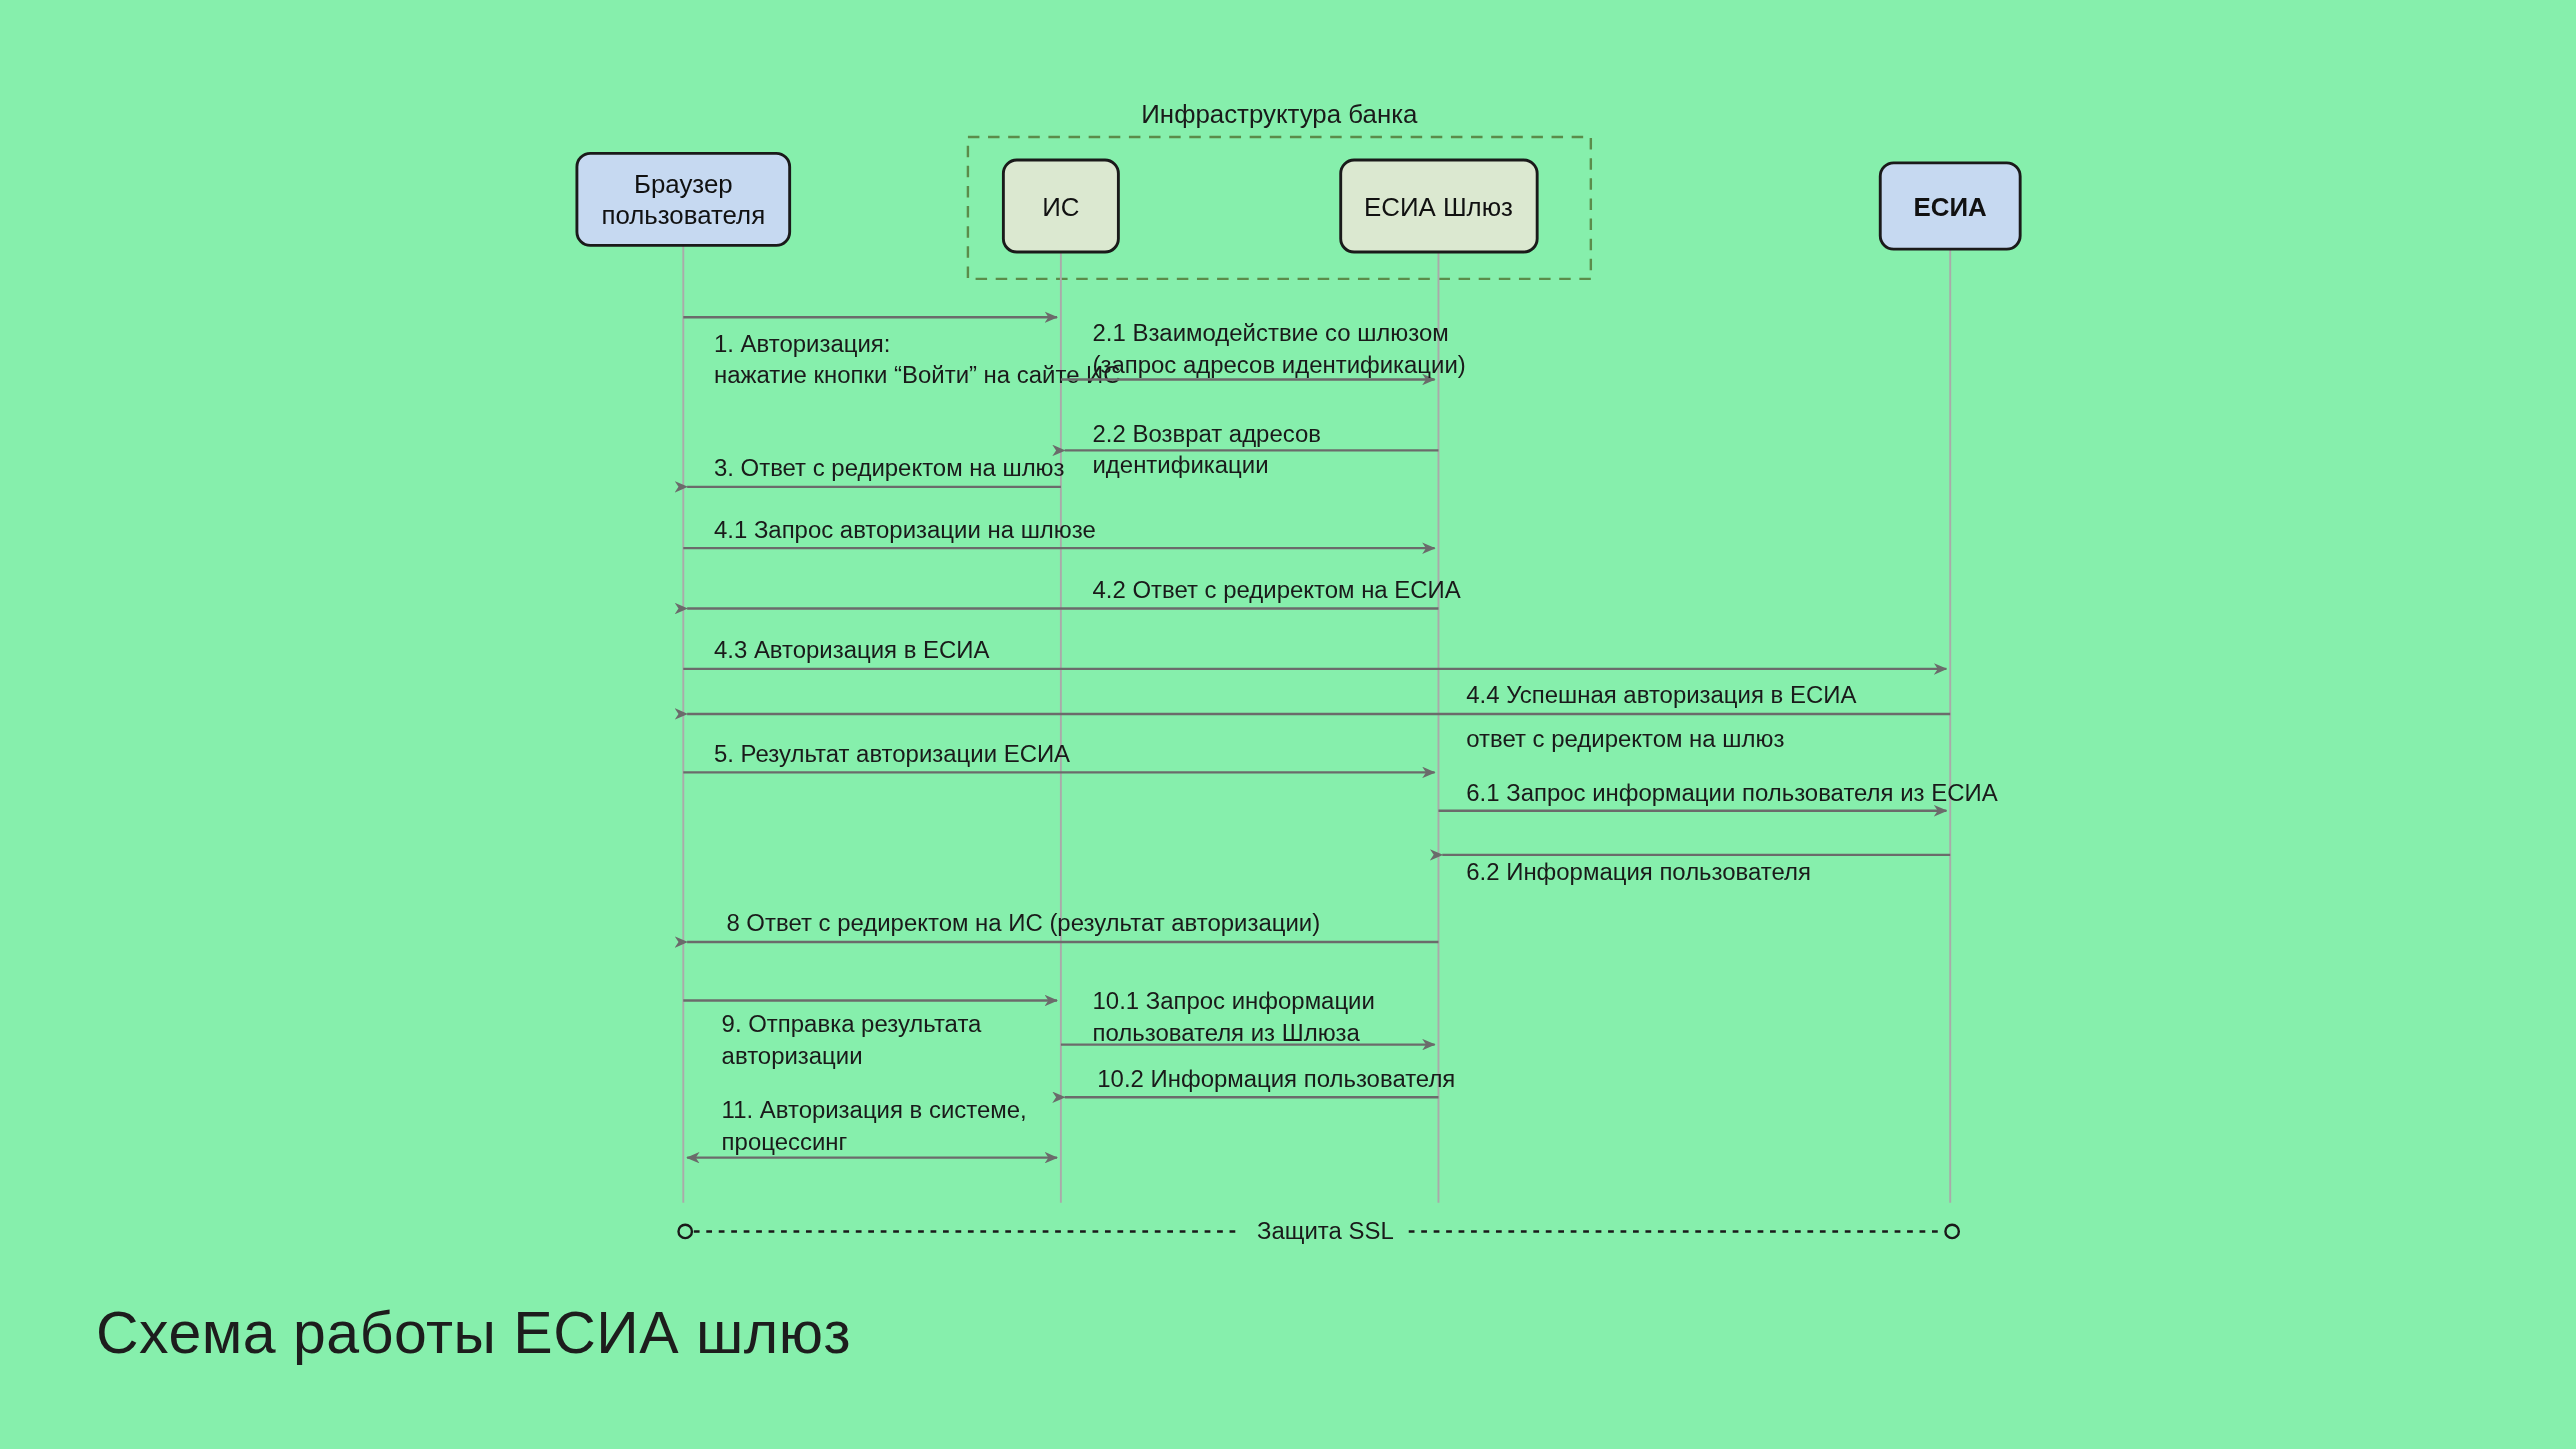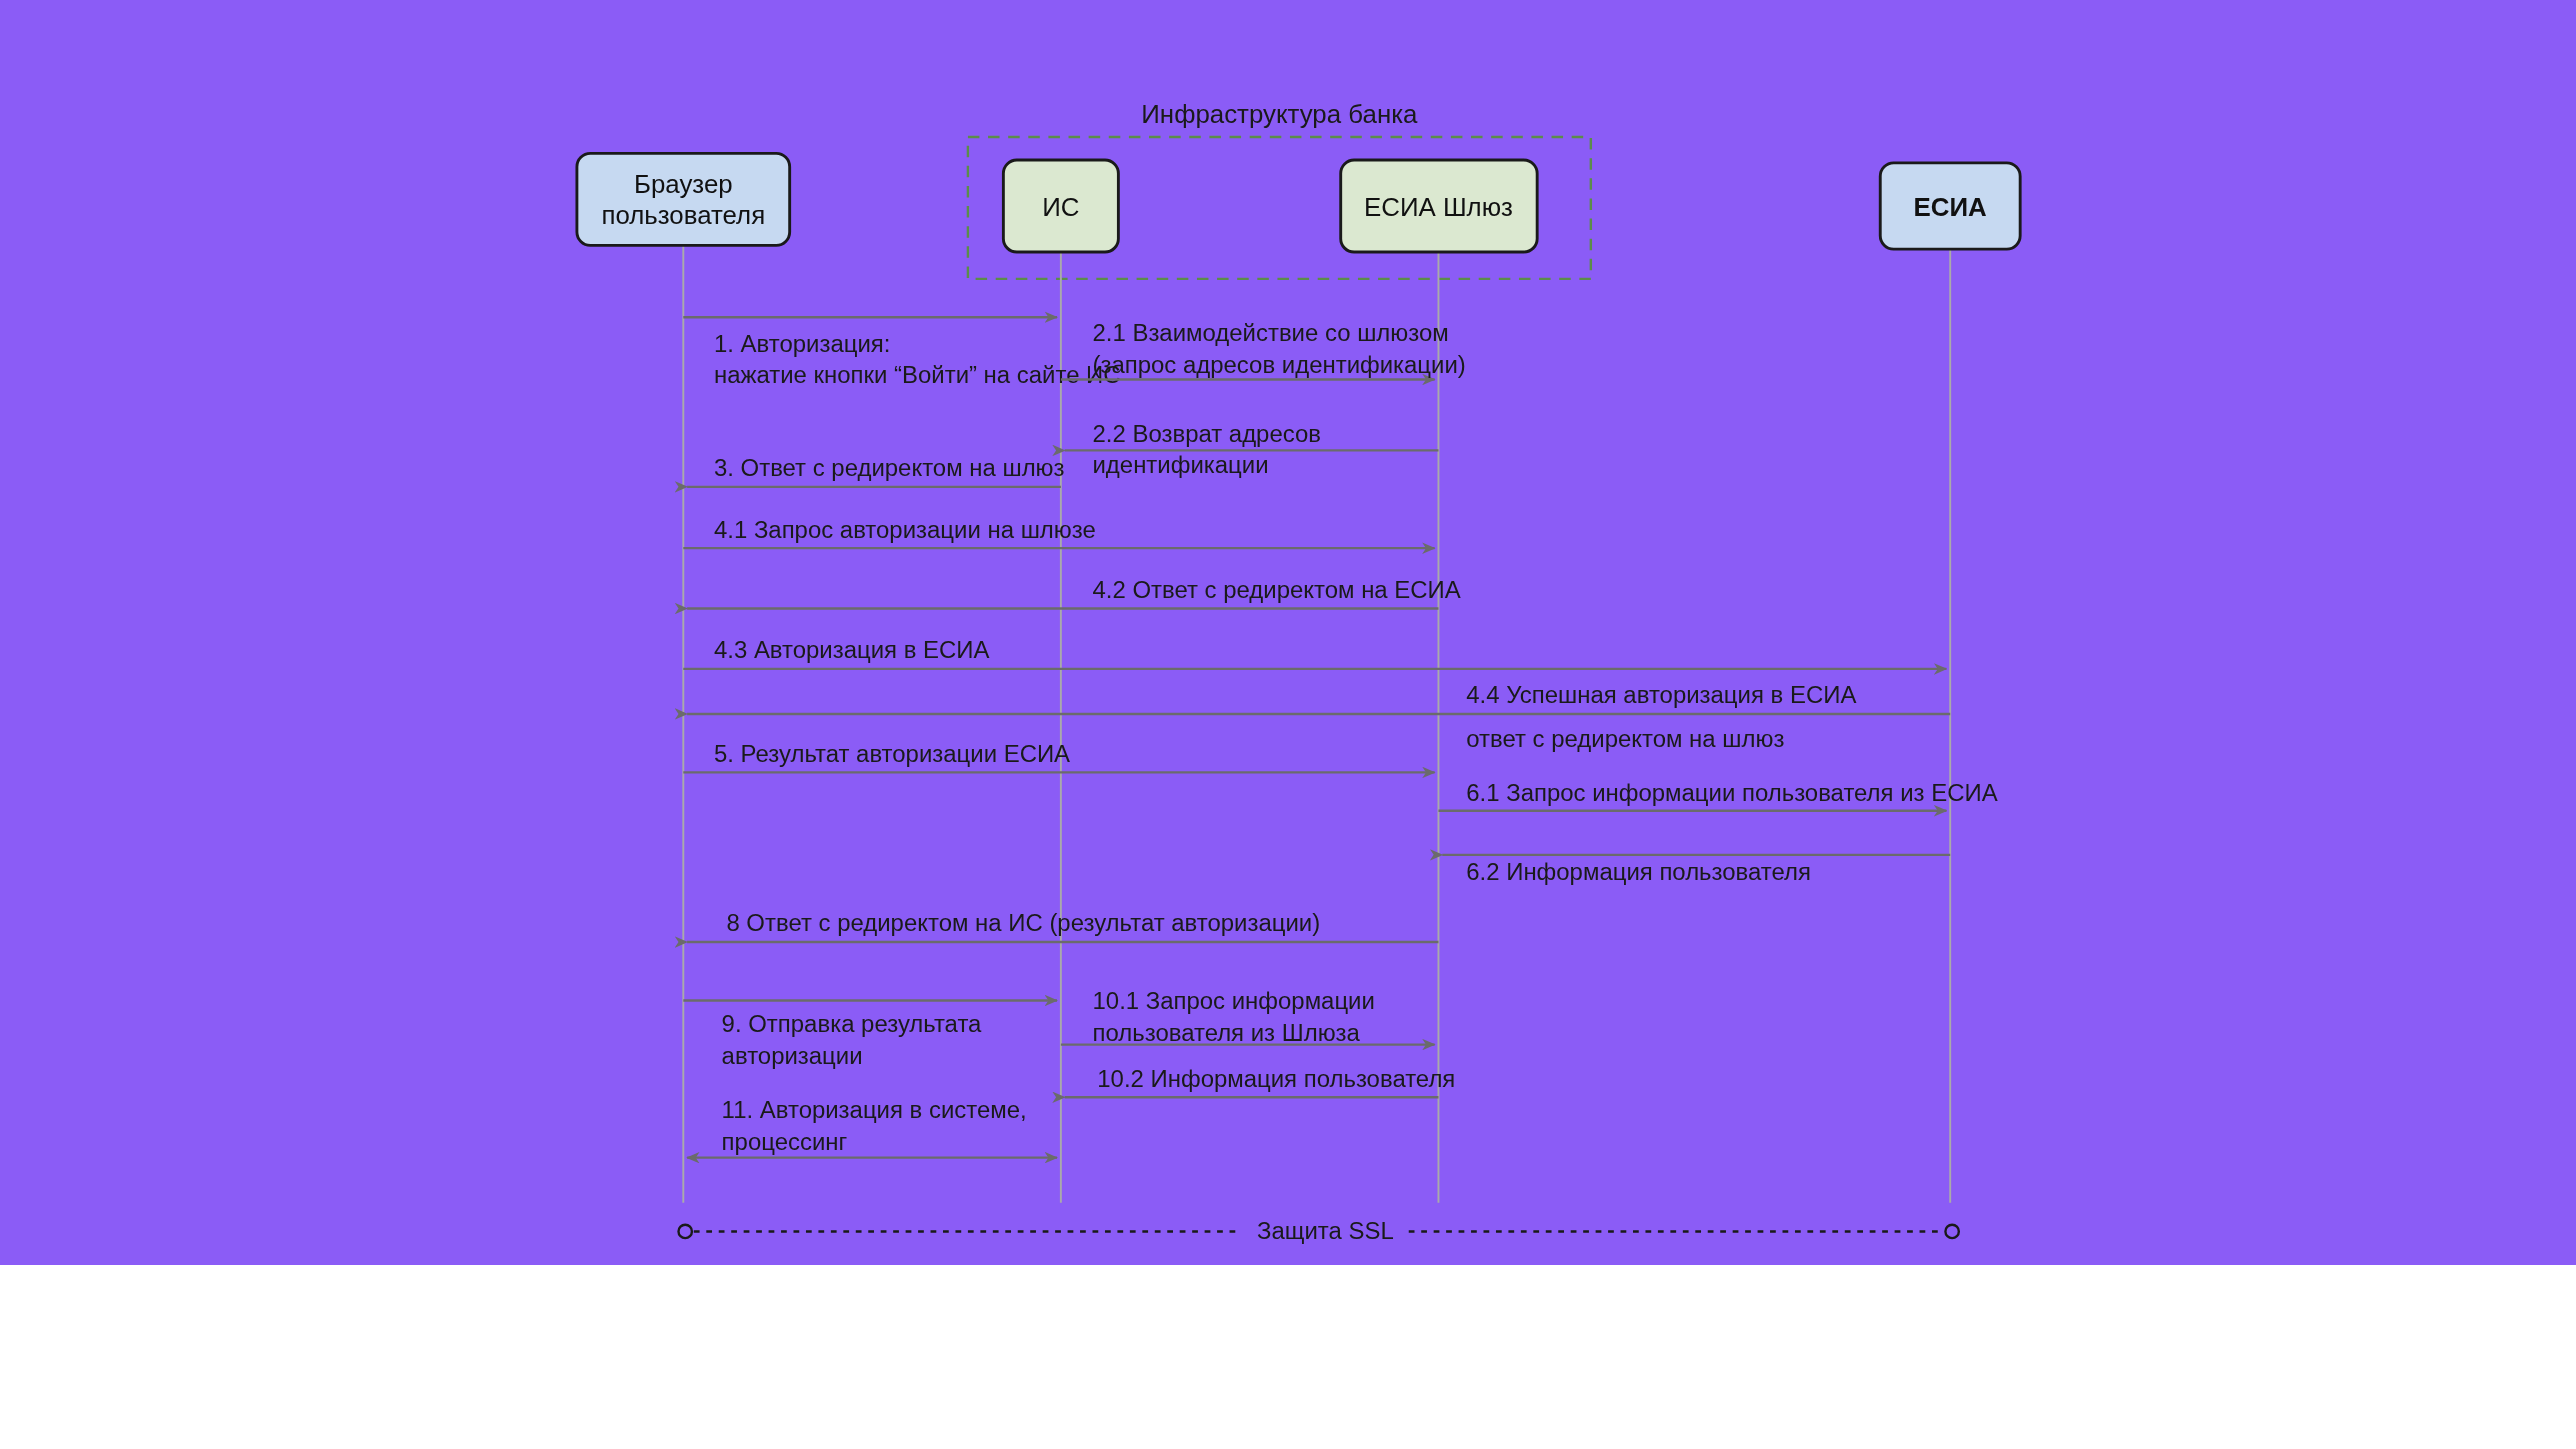--- a/index.html
+++ b/index.html
@@ -9,22 +9,22 @@
     width: 2576px; height: 1449px;
     overflow: hidden;
   }
   body {
     font-family: "Liberation Sans", "DejaVu Sans", sans-serif;
     color: #1a1a1a;
   }
   #canvas {
     position: relative;
     width: 2576px;
-    height: 1265px;
-    background: #8b5cf6;
+    height: 1449px;
+    background: #86efac;
   }
   svg.diagram {
     position: absolute;
     left: 0; top: 0;
     width: 2576px;
     height: 1449px;
   }
   .lifeline-box-label {
     font-size: 27px;
     fill: #111111;
@@ -190,15 +190,16 @@
 
     <g>
       <circle cx="715" cy="1285" r="7" fill="none" stroke="#1a1a1a" stroke-width="2.5"></circle>
       <line x1="724" y1="1285" x2="1295" y2="1285" stroke="#1a1a1a" stroke-width="2.5" stroke-dasharray="6 7"></line>
       <text class="ssl-label" x="1383" y="1293" text-anchor="middle">Защита SSL</text>
       <line x1="1470" y1="1285" x2="2027" y2="1285" stroke="#1a1a1a" stroke-width="2.5" stroke-dasharray="6 7"></line>
       <circle cx="2037" cy="1285" r="7" fill="none" stroke="#1a1a1a" stroke-width="2.5"></circle>
     </g>
   </svg>
 
+  <div class="page-title">Схема работы ЕСИА шлюз</div>
 
 </div>
 
 
 </body></html>

